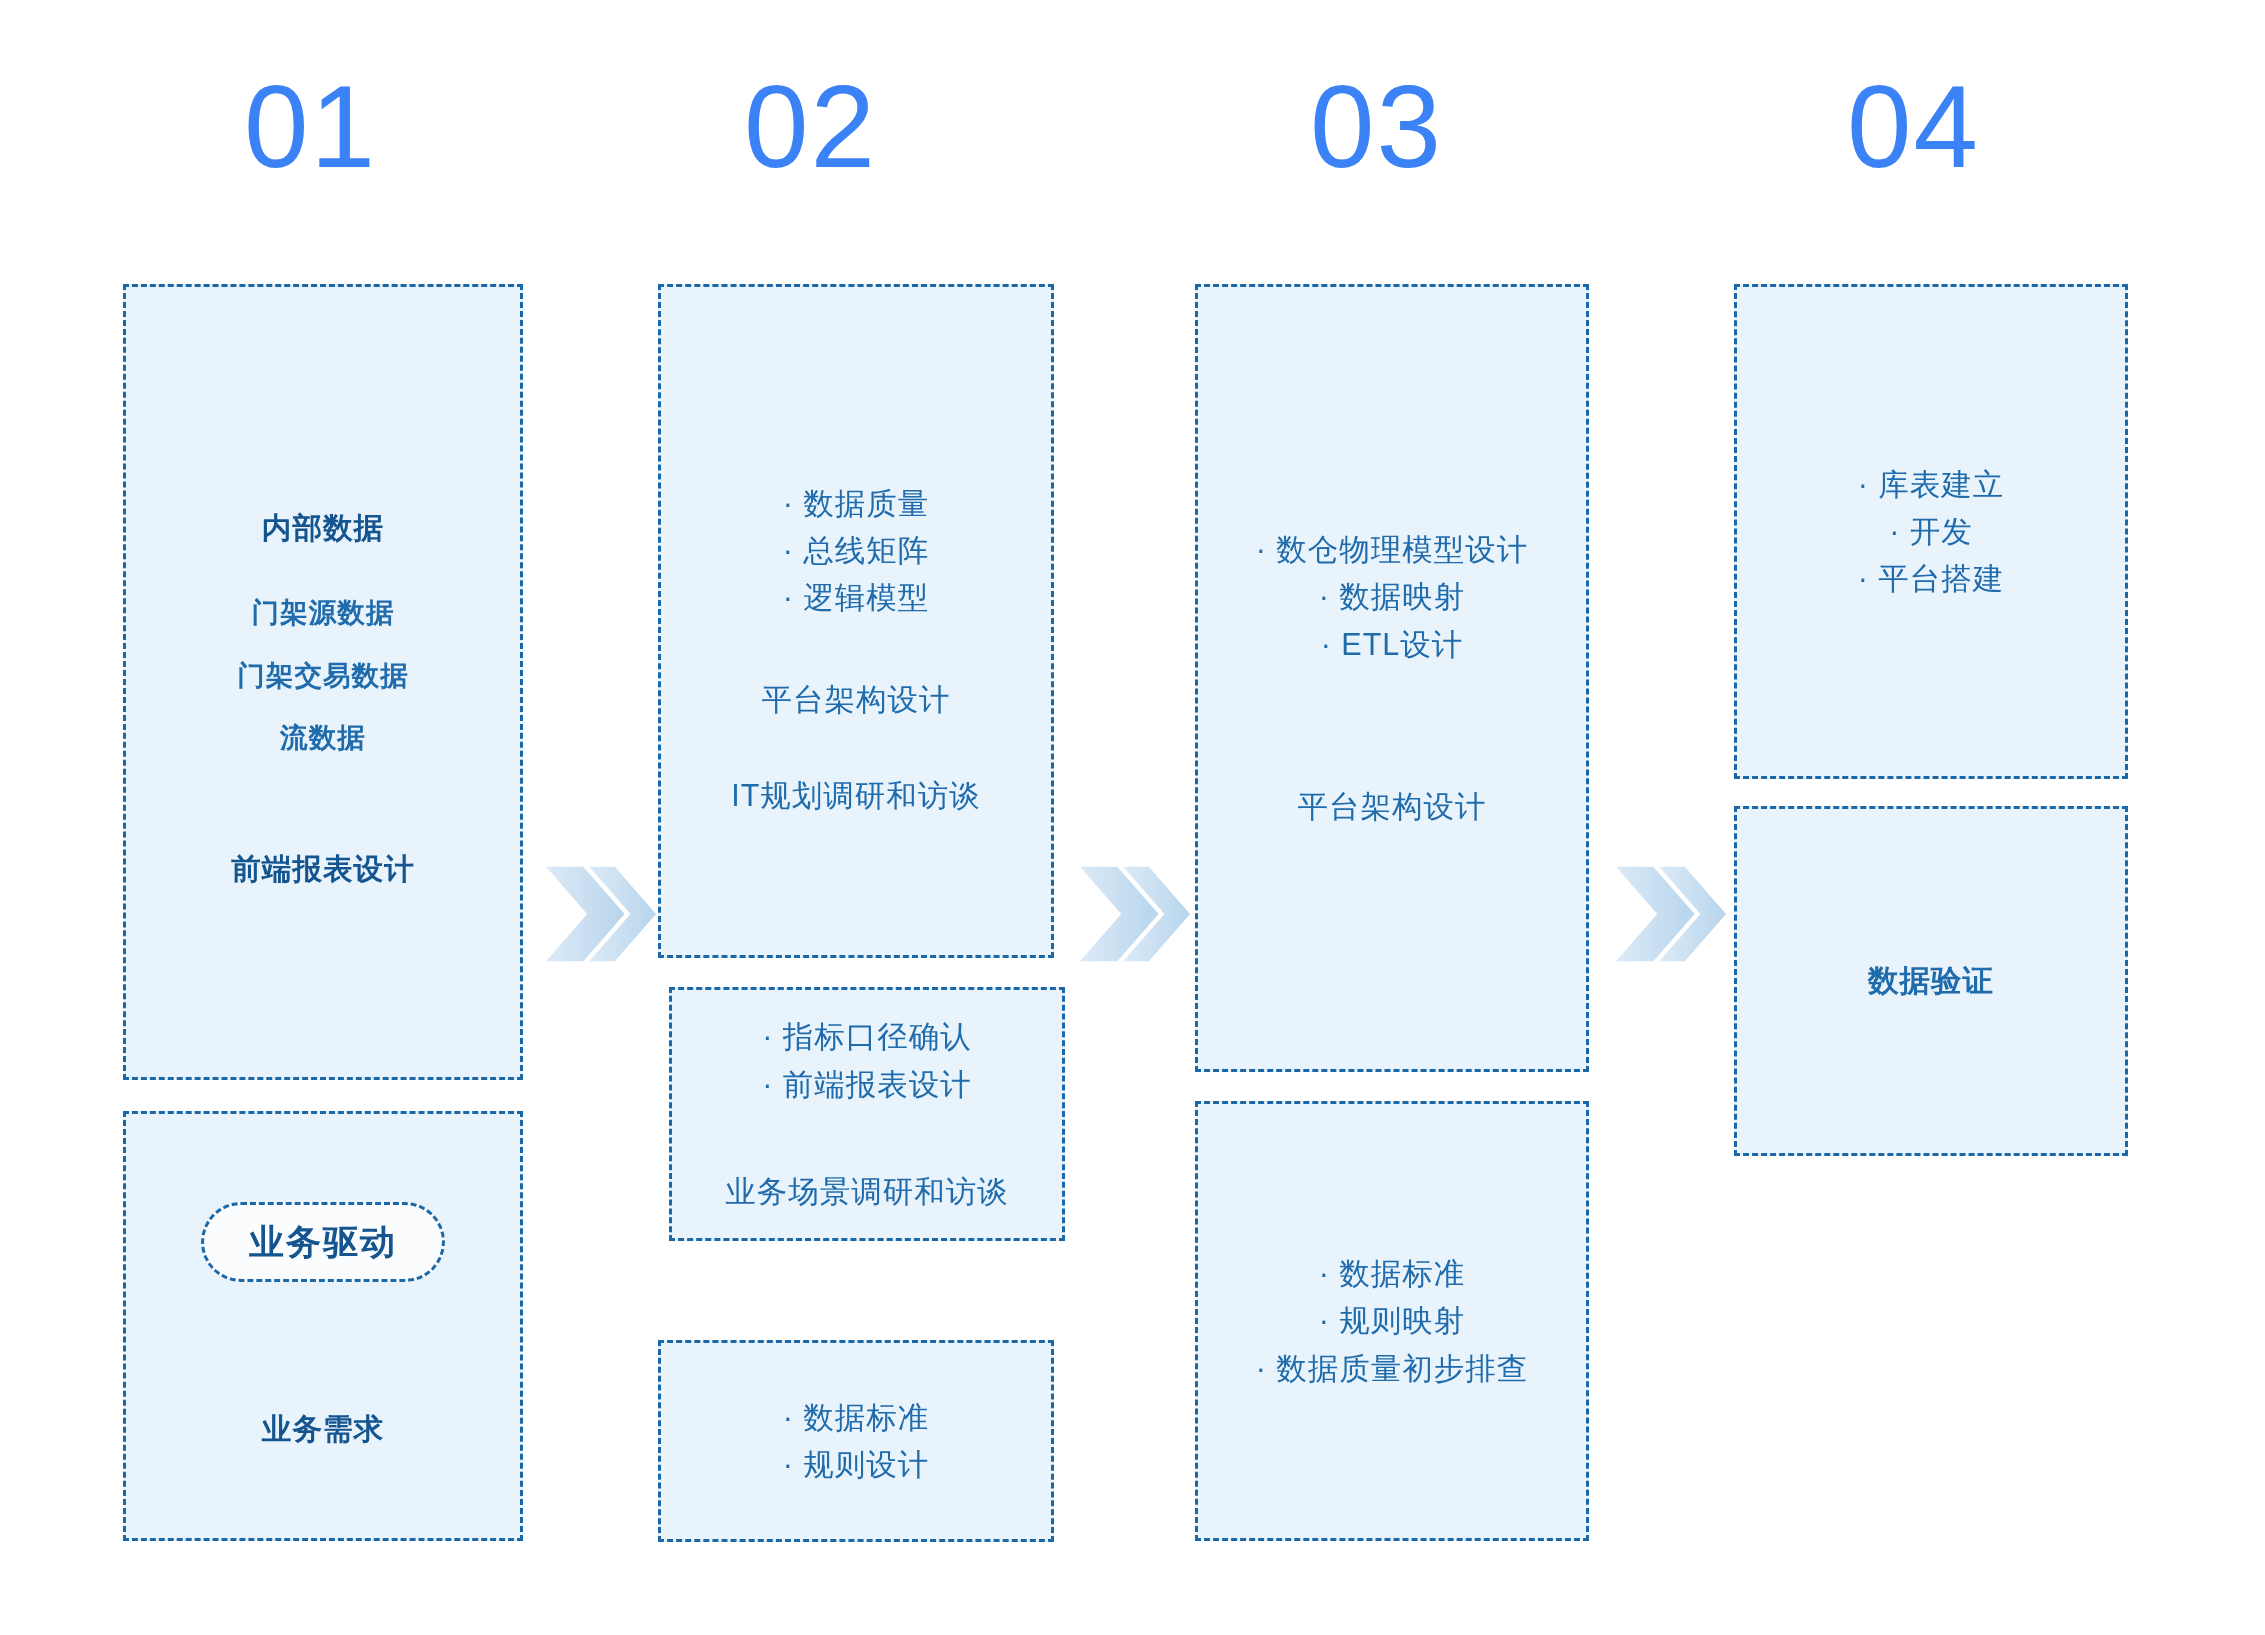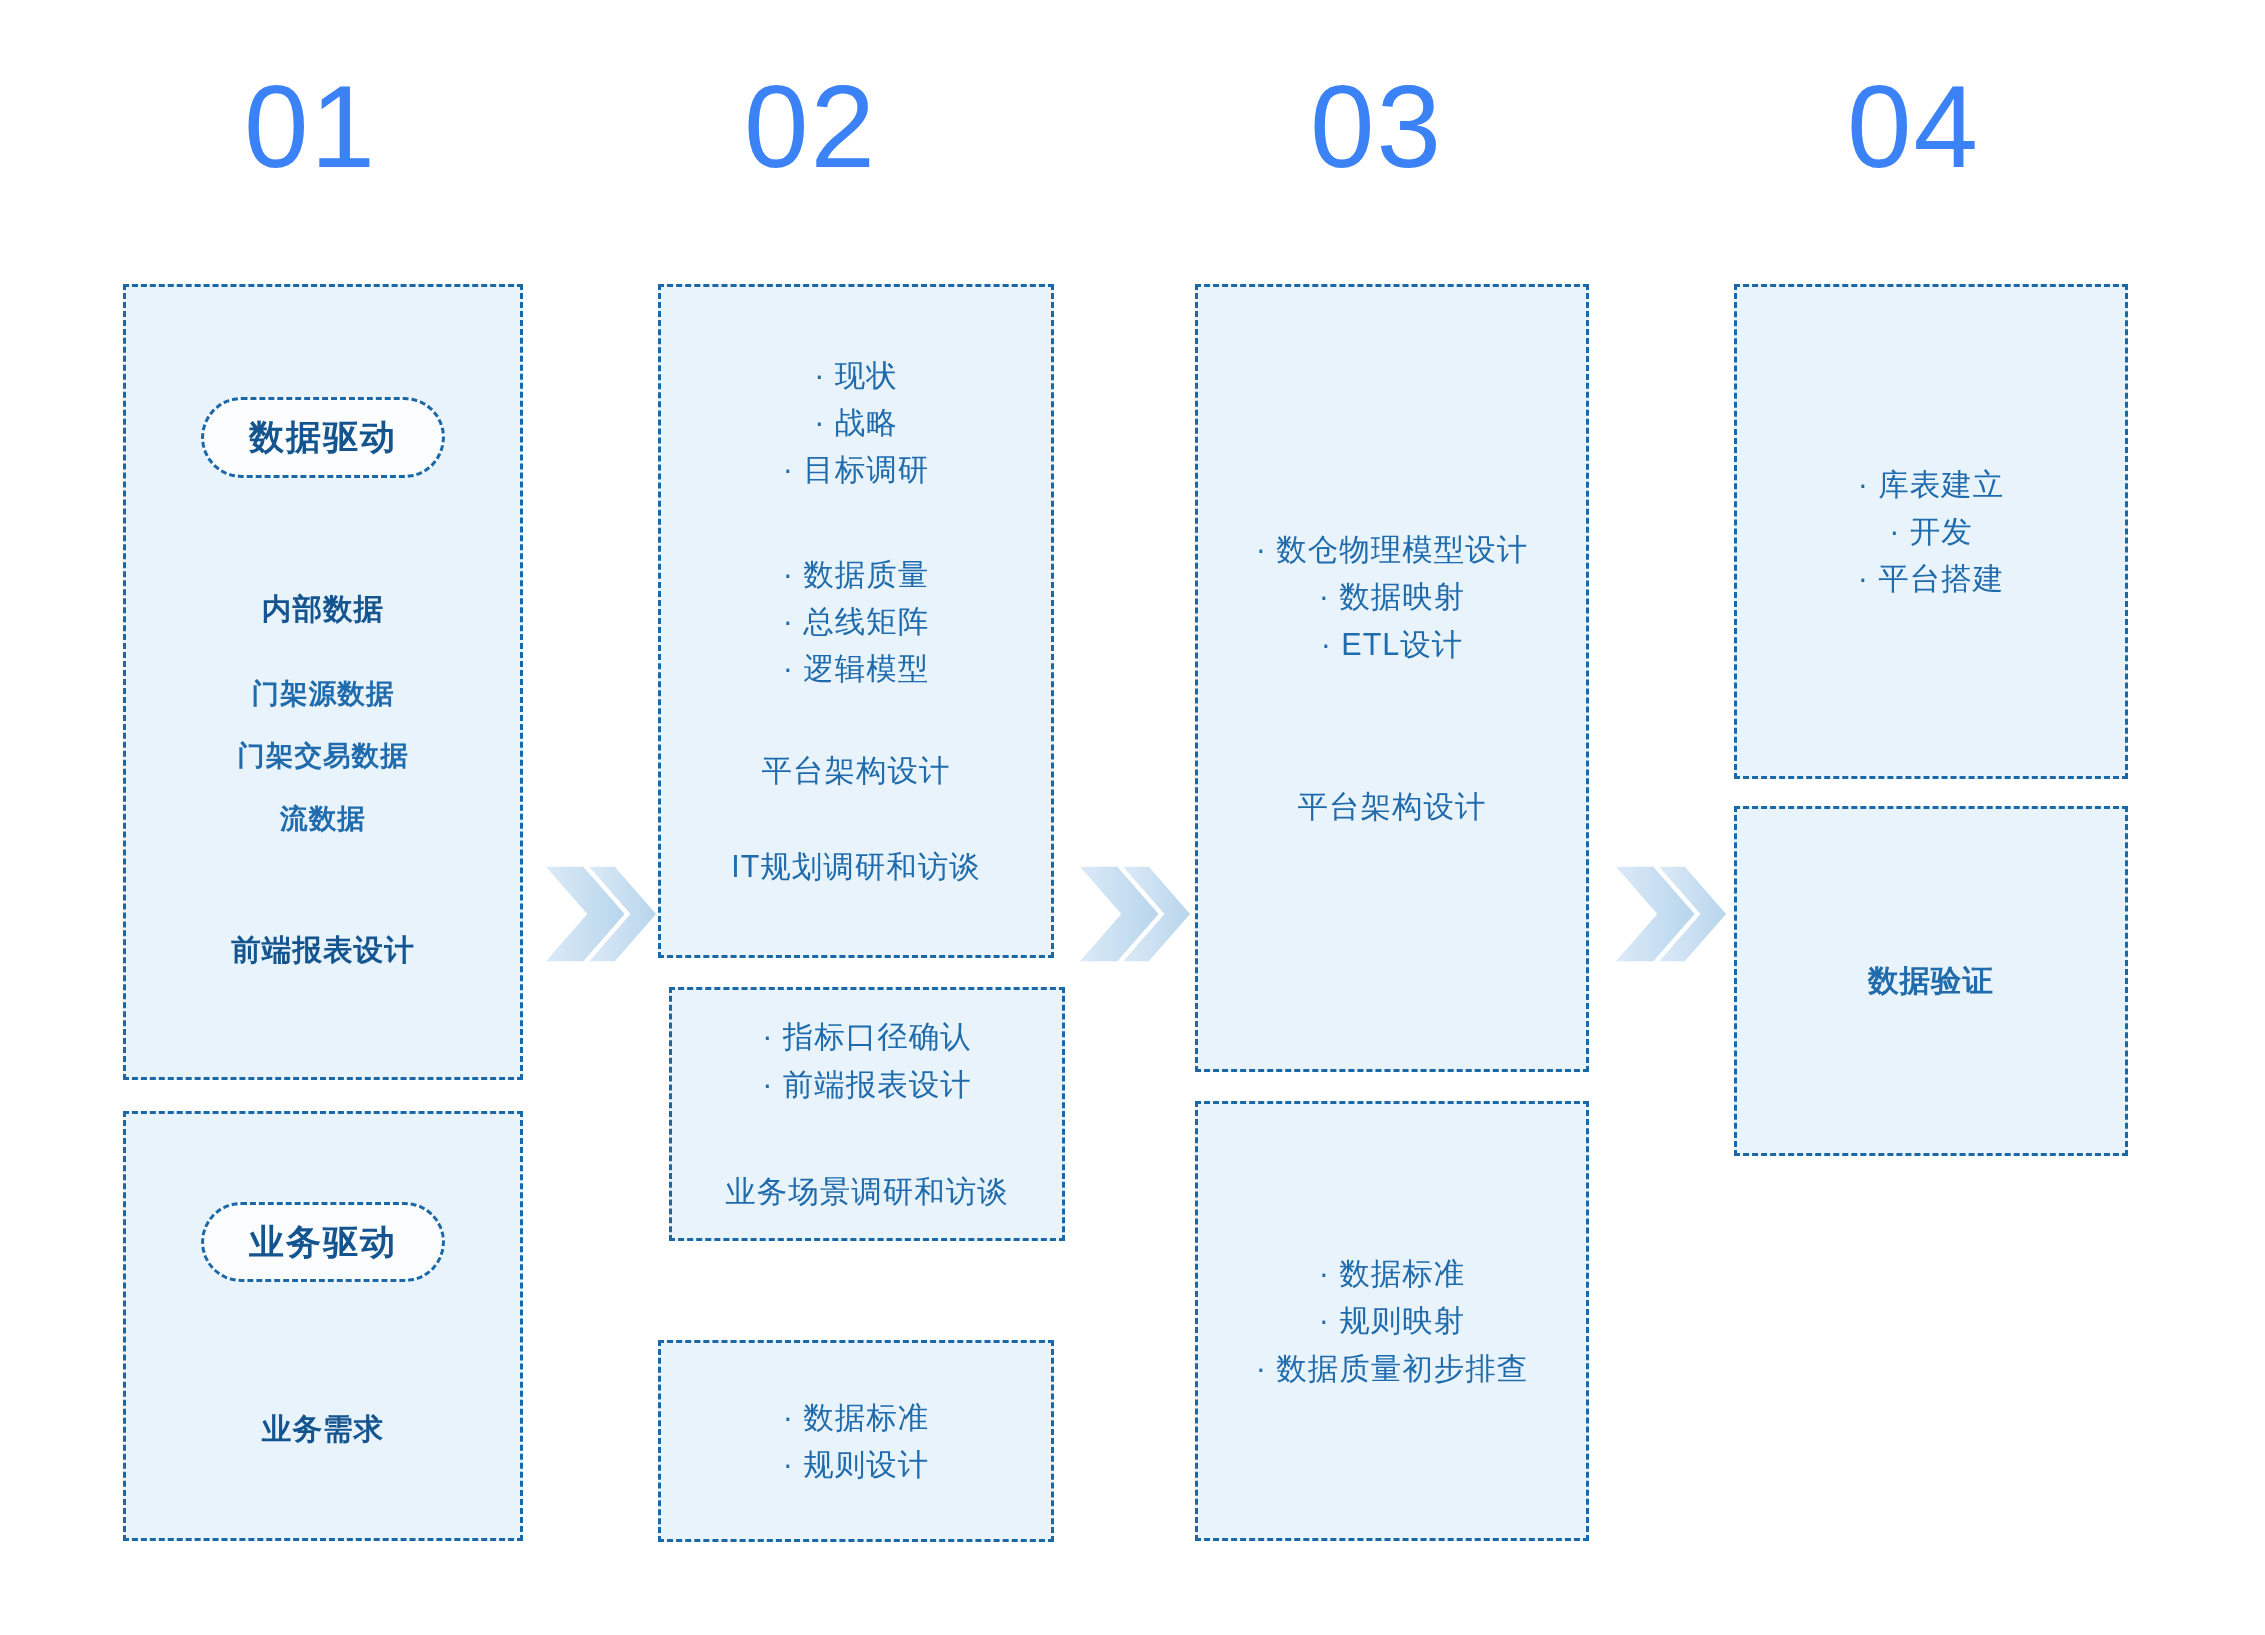--- a/index.html
+++ b/index.html
@@ -59,45 +59,39 @@
 
 <div class="stage">
 
   <div class="stage-num" style="left:244px;">01</div>
   <div class="stage-num" style="left:744px;">02</div>
   <div class="stage-num" style="left:1310px;">03</div>
   <div class="stage-num" style="left:1847px;">04</div>
 
   <div class="panel col1-top" style="left:123px;top:284px;width:400px;height:796px;padding-top:0;">
     <div style="height:110px;"></div>
-    <div class="pill">数据驱动</div>
     <div class="spacer-lg"></div>
     <div class="bold-label">内部数据</div>
     <div class="spacer-md"></div>
     <div class="plain-label">门架源数据</div>
     <div class="spacer-sm"></div>
     <div class="plain-label">门架交易数据</div>
     <div class="spacer-sm"></div>
     <div class="plain-label">流数据</div>
     <div class="spacer-md"></div>
     <div class="bold-label">前端报表设计</div>
   </div>
 
   <div class="panel" style="left:123px;top:1111px;width:400px;height:430px;">
     <div class="pill">业务驱动</div>
     <div style="height:79px;"></div>
     <div class="bold-label">业务需求</div>
   </div>
 
   <div class="panel" style="left:658px;top:284px;width:396px;height:674px;">
-    <div class="bullets">
-      <div class="bullet"><span>·</span>&nbsp;<span>现状</span></div>
-      <div class="bullet"><span>·</span>&nbsp;<span>战略</span></div>
-      <div class="bullet"><span>·</span>&nbsp;<span>目标调研</span></div>
-    </div>
     <div style="height:57px;"></div>
     <div class="bullets">
       <div class="bullet"><span>·</span>&nbsp;<span>数据质量</span></div>
       <div class="bullet"><span>·</span>&nbsp;<span>总线矩阵</span></div>
       <div class="bullet"><span>·</span>&nbsp;<span>逻辑模型</span></div>
     </div>
     <div style="height:55px;"></div>
     <div class="free-line">平台架构设计</div>
     <div style="height:51px;"></div>
     <div class="free-line">IT规划调研和访谈</div>

